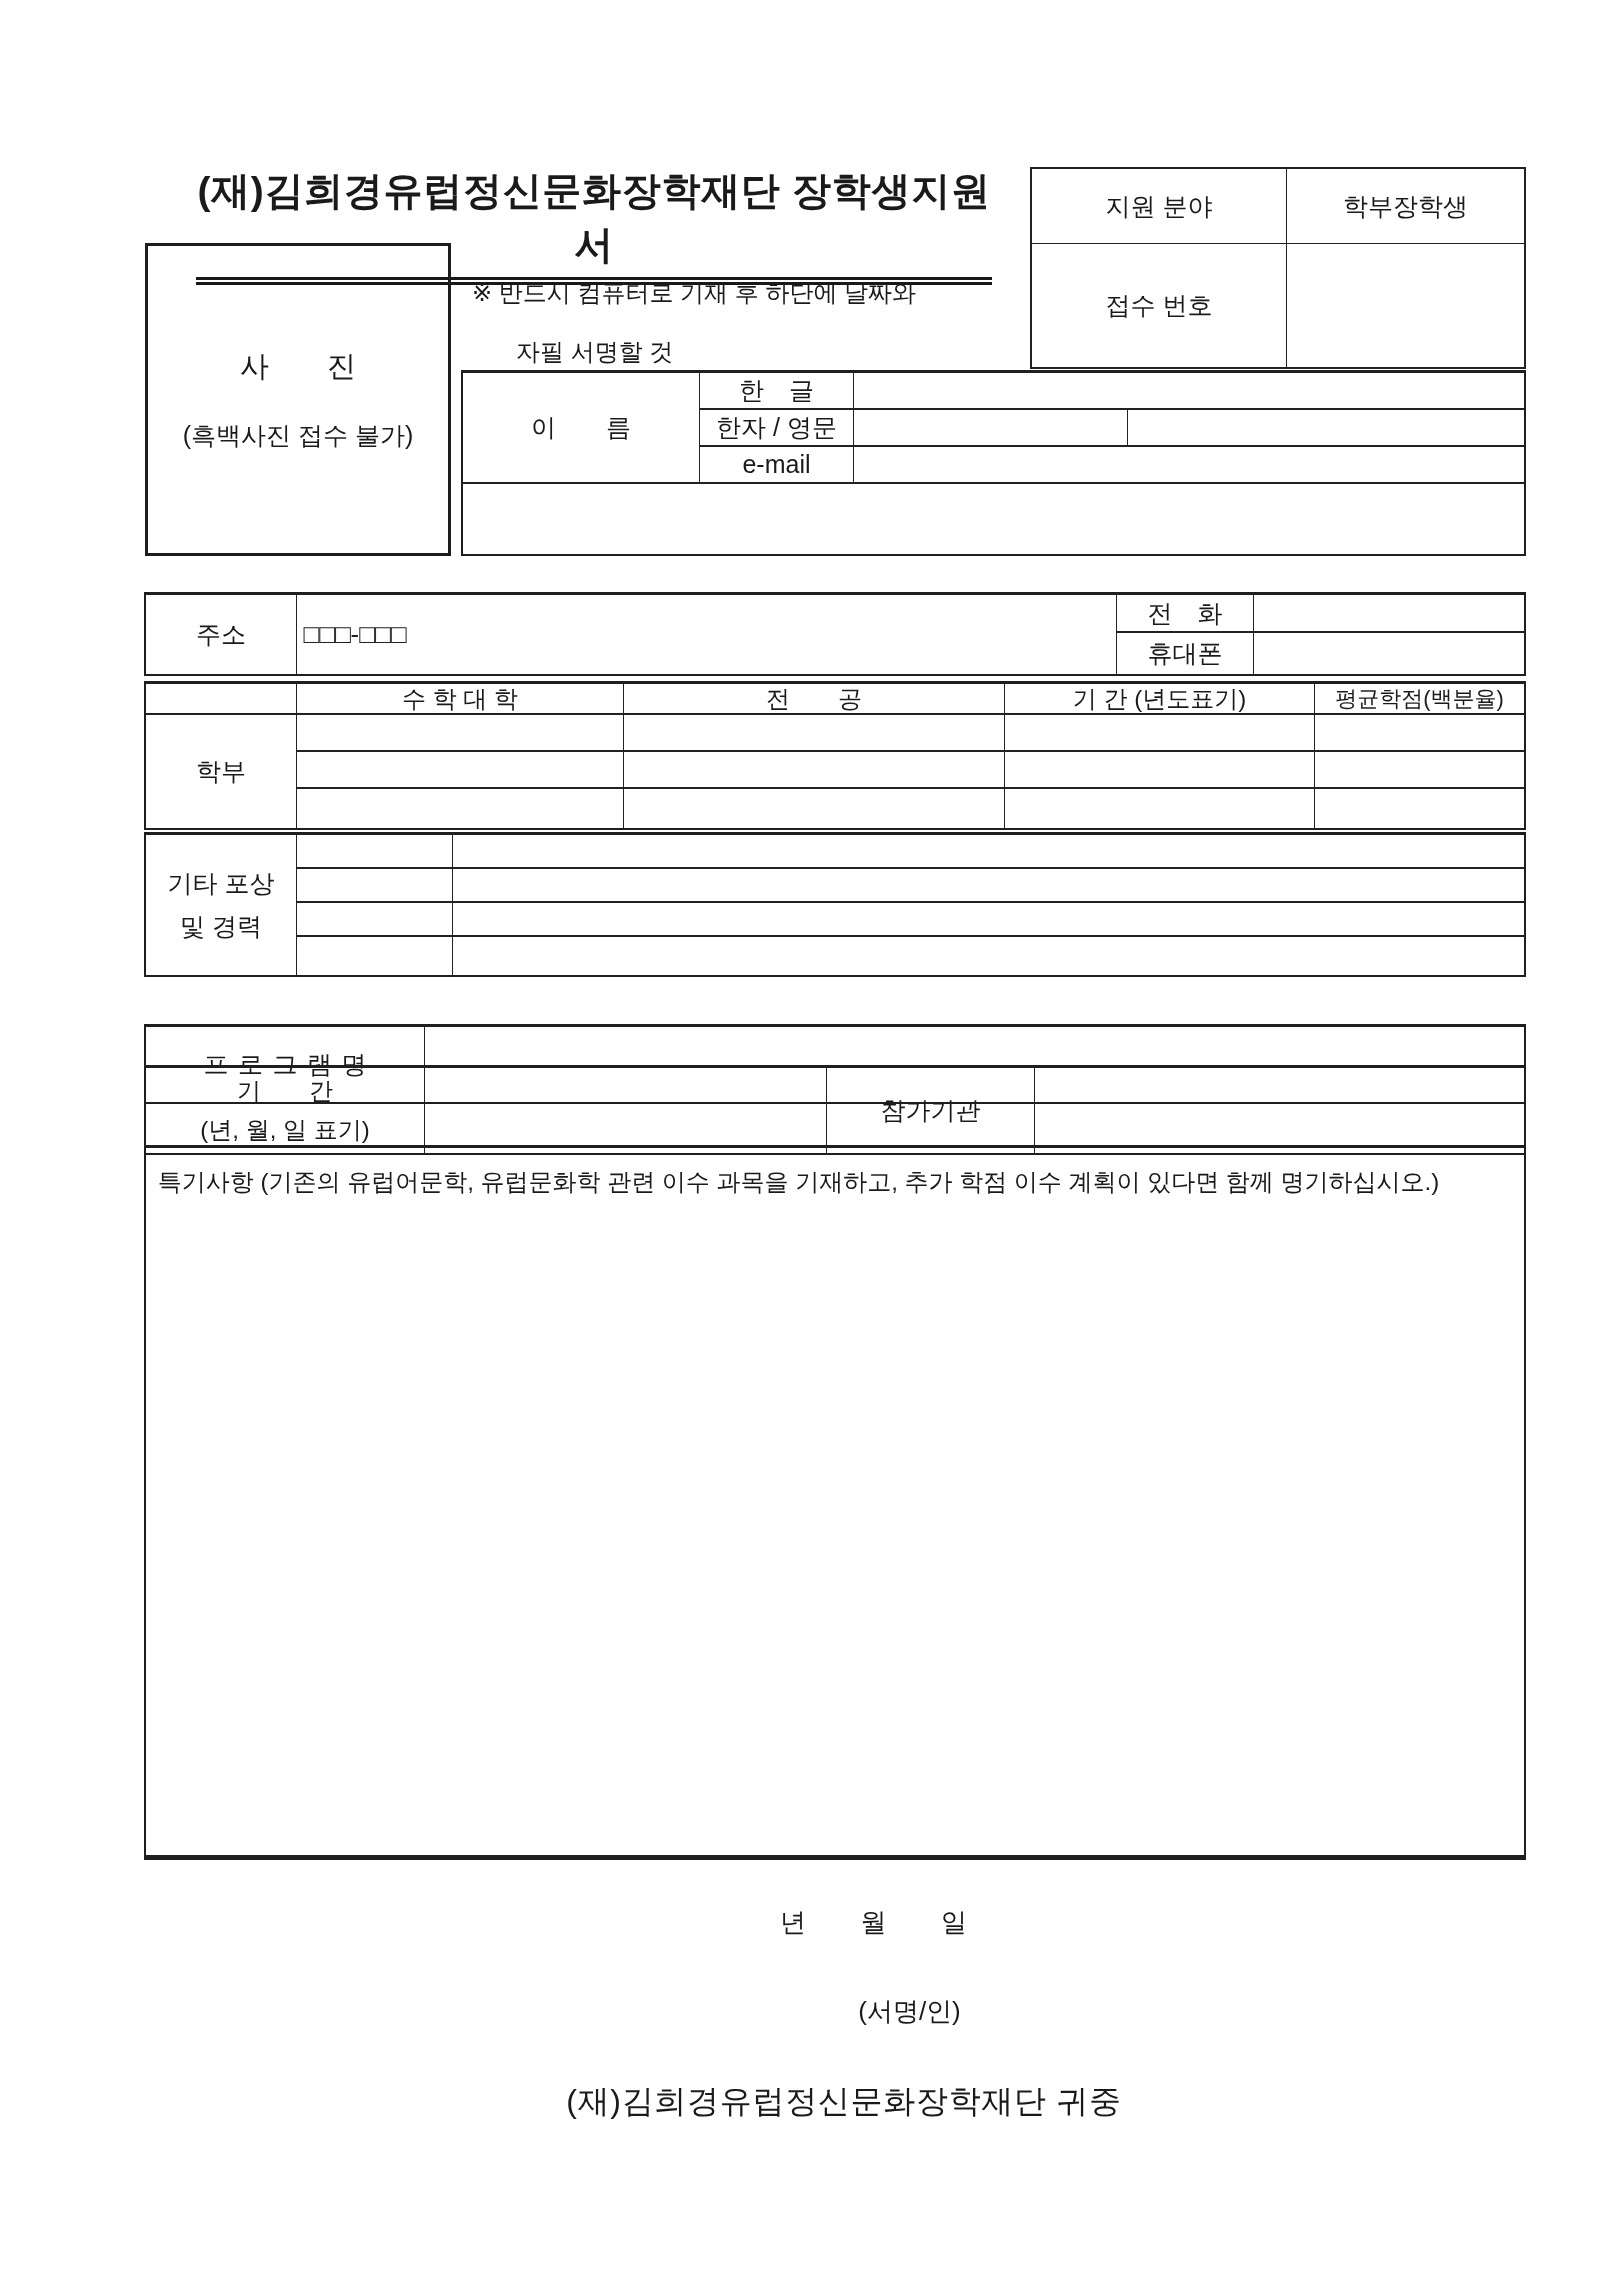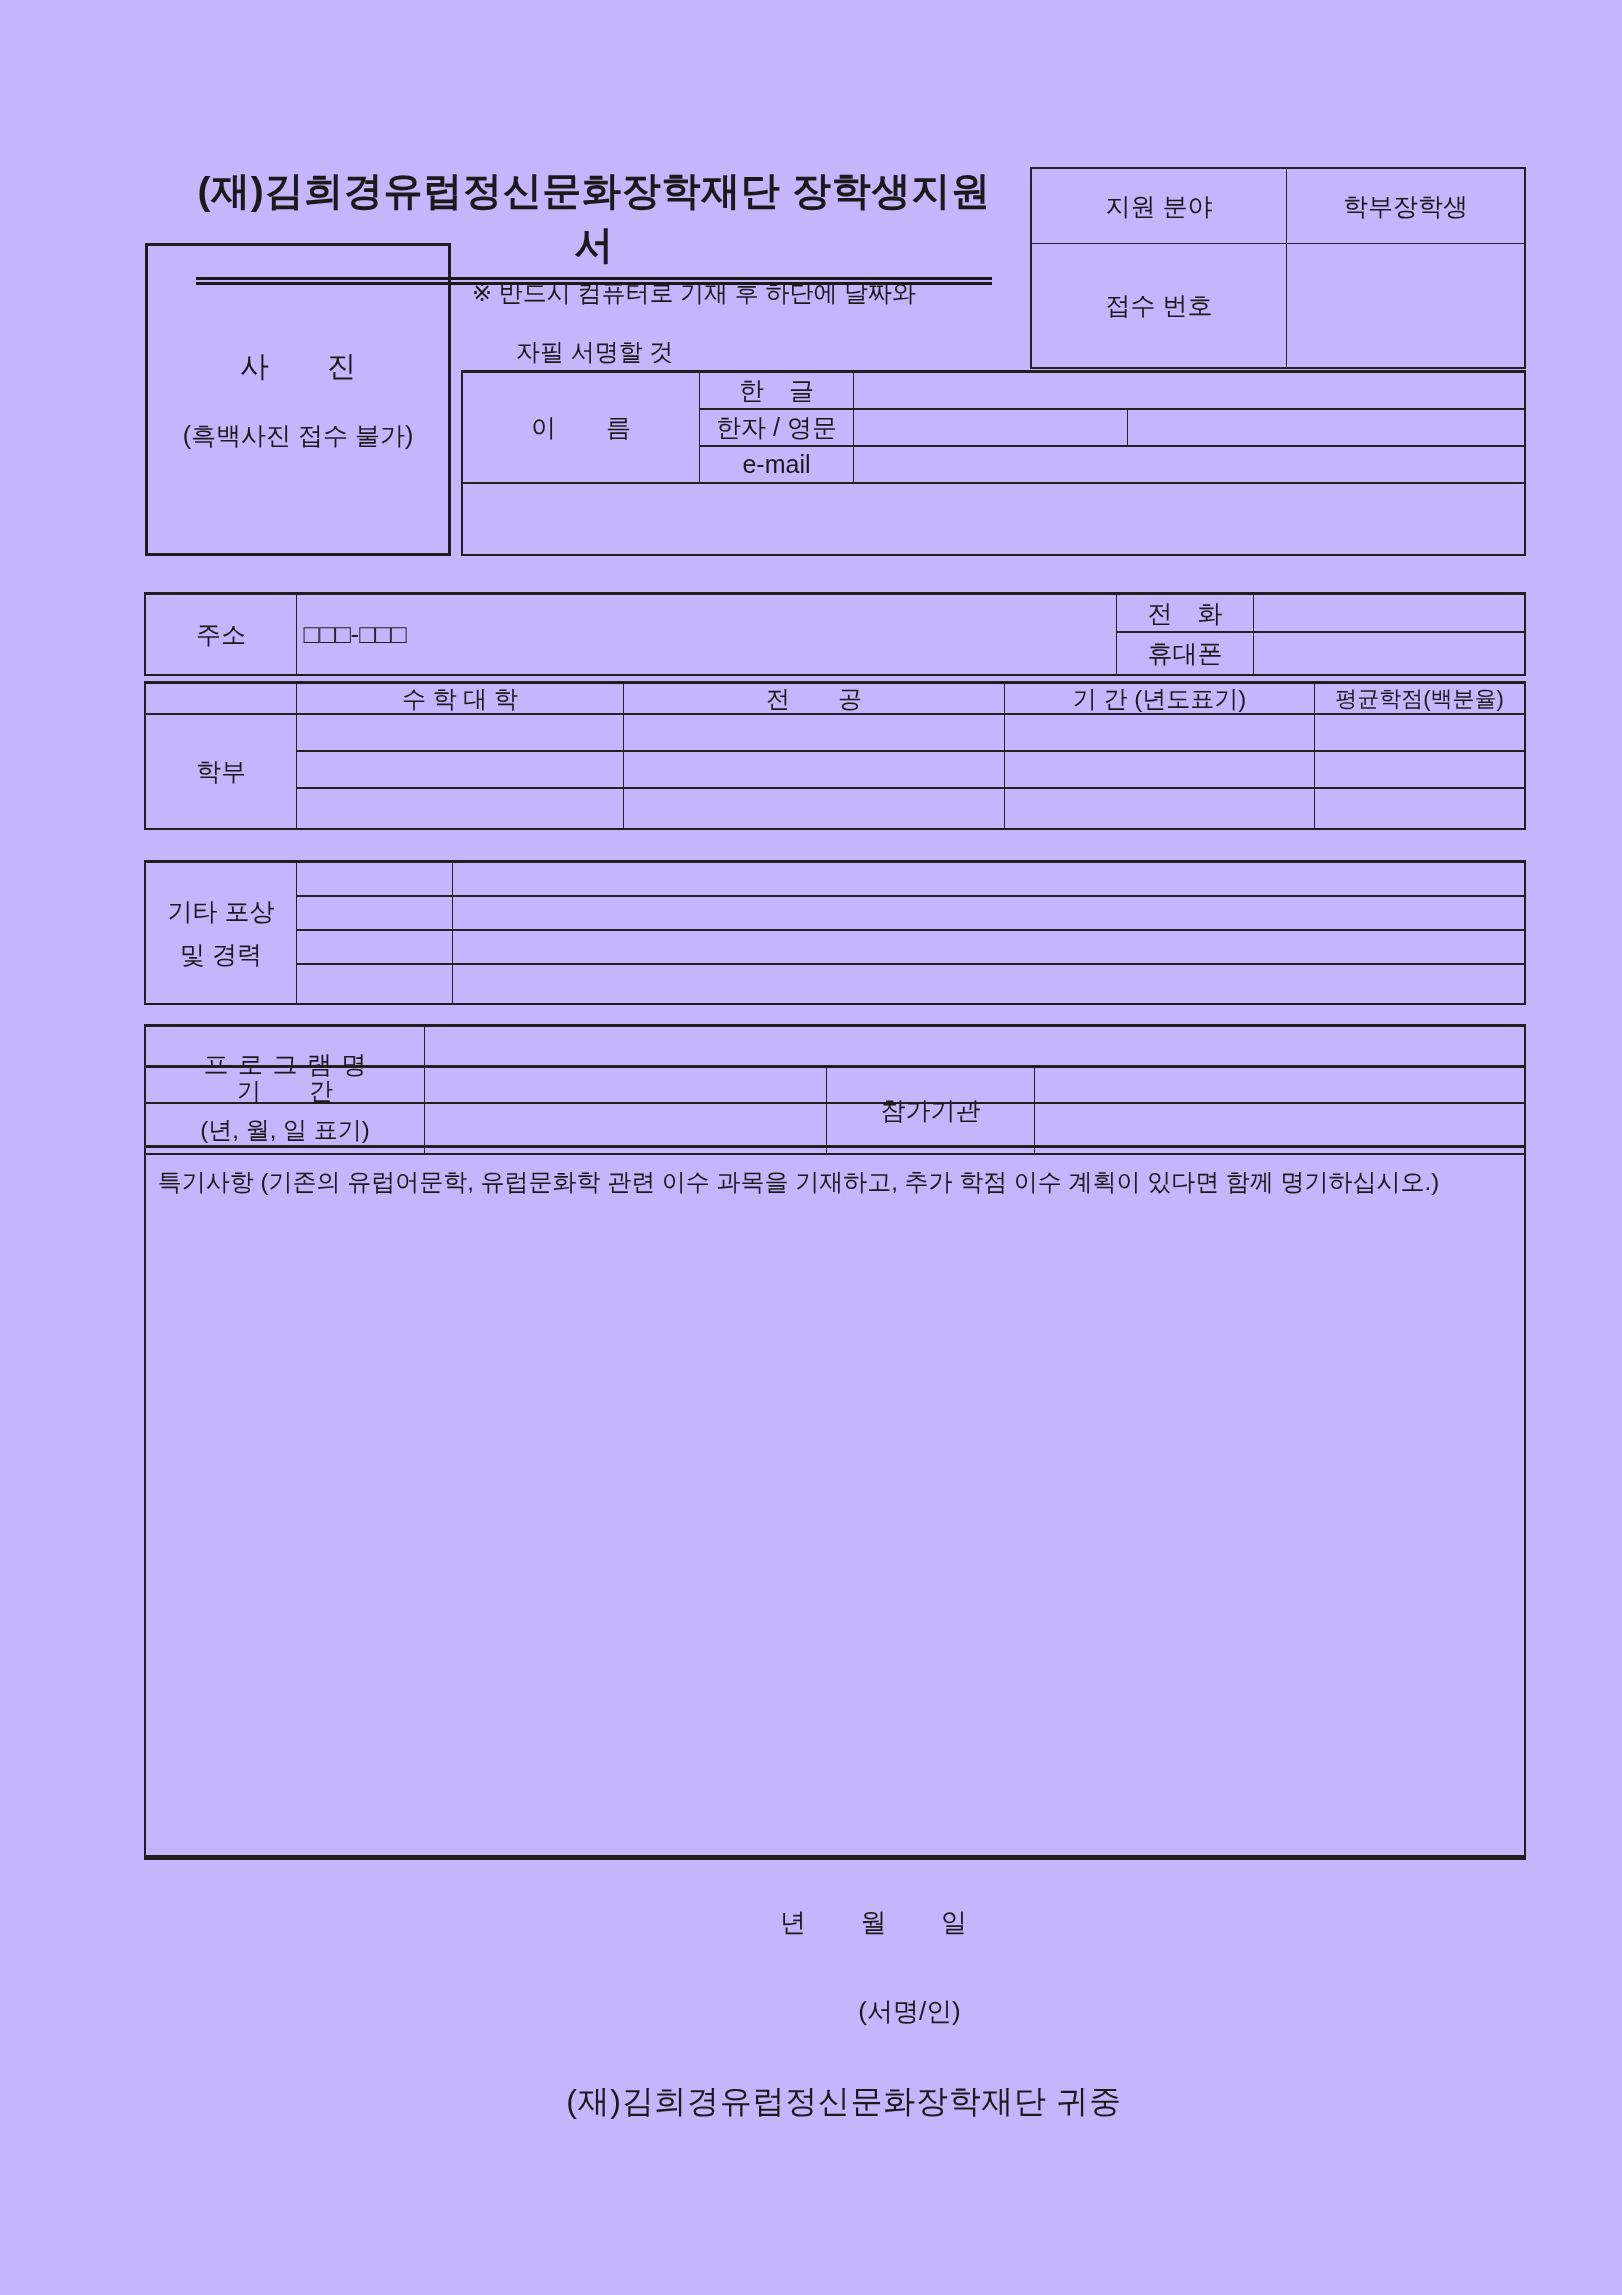--- a/index.html
+++ b/index.html
@@ -1,19 +1,19 @@
 <!DOCTYPE html>
 <html style="font-size:10.5px"><head>
 <meta charset="utf-8">
 <style>
   * { margin:0; padding:0; box-sizing:border-box; }
   html,body { background:#e8e8e6; }
   .page {
     position:relative; width:1623px; height:2295px;
-    background:#c4b5fd; color:#1a1a1a;
+    background:#ffffff; color:#1a1a1a;
     font-family:"Liberation Sans","DejaVu Sans",sans-serif;
     overflow:hidden;
   }
   .abs { position:absolute; }
   .cell { display:flex; align-items:center; justify-content:center; }
   .lab { font-size:25px; }
   .br  { border-right:1.3px solid #222; }
   .bb  { border-bottom:2px solid #222; }
   .bb2 { border-bottom:1.3px solid #222; }
   .bb4 { border-bottom:2.6px solid #222; }
@@ -75,21 +75,21 @@
   .acad-box {
     left:144px; top:681px; width:1382px; height:149px;
     display:grid; grid-template-columns:151px 327px 381px 310px 1fr; grid-template-rows:31px 37px 37px 1fr;
   }
   .acad-span { grid-row:2/5; grid-column:1; }
   .hd { font-size:24px; }
   .hd-small { font-size:22px; }
 
   
   .awards-box {
-    left:144px; top:860px; width:1382px; height:145px;
+    left:144px; top:832px; width:1382px; height:145px;
     display:grid; grid-template-columns:151px 156px 1fr; grid-template-rows:34px 34px 34px 1fr;
   }
   .awards-span { grid-row:1/5; display:flex; flex-direction:column; gap:9.2px; }
 
   
   .program-box {
     left:144px; top:1024px; width:1382px; height:80px;
     display:grid; grid-template-columns:279px 1fr;font-family:Liberation Serif, serif;
   }
   .program-lab { letter-spacing:0.38em; text-indent:0.38em; }

